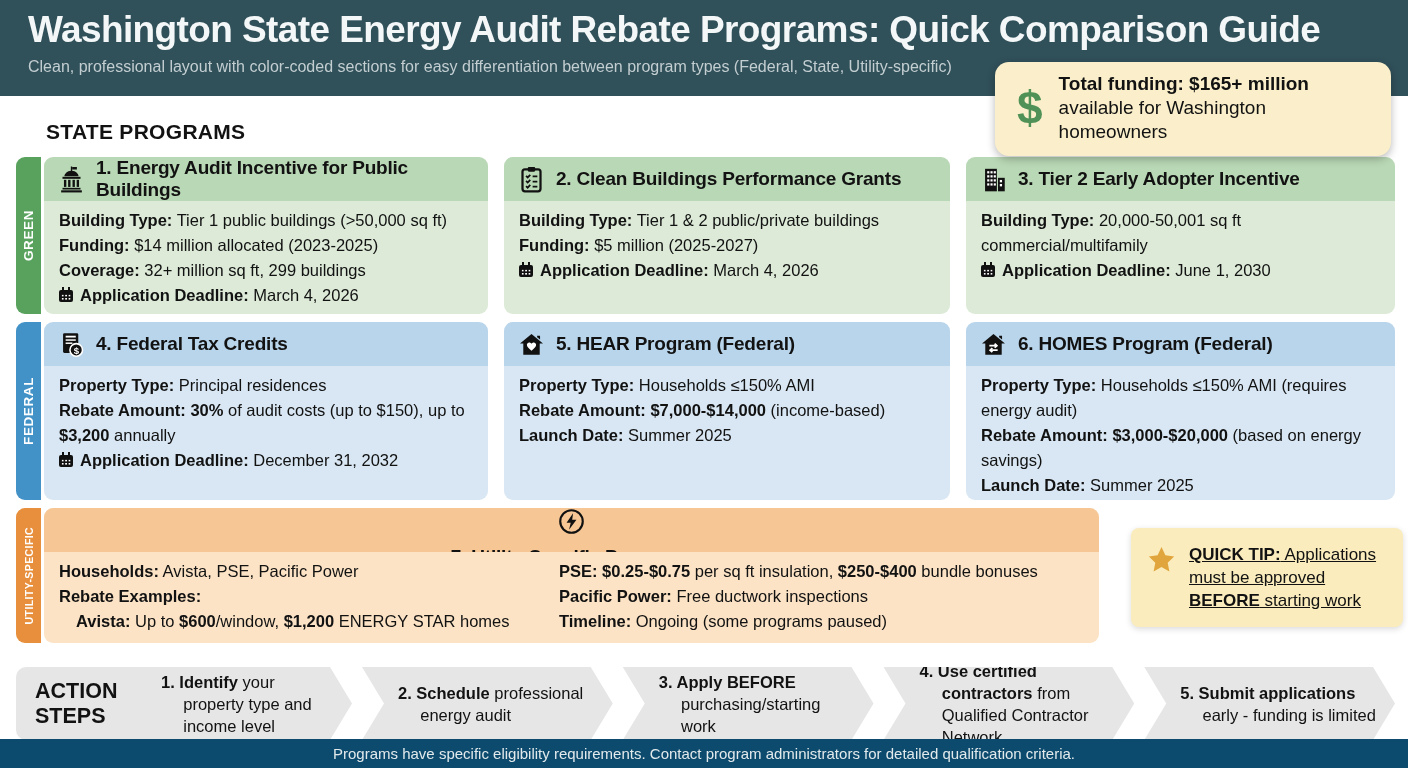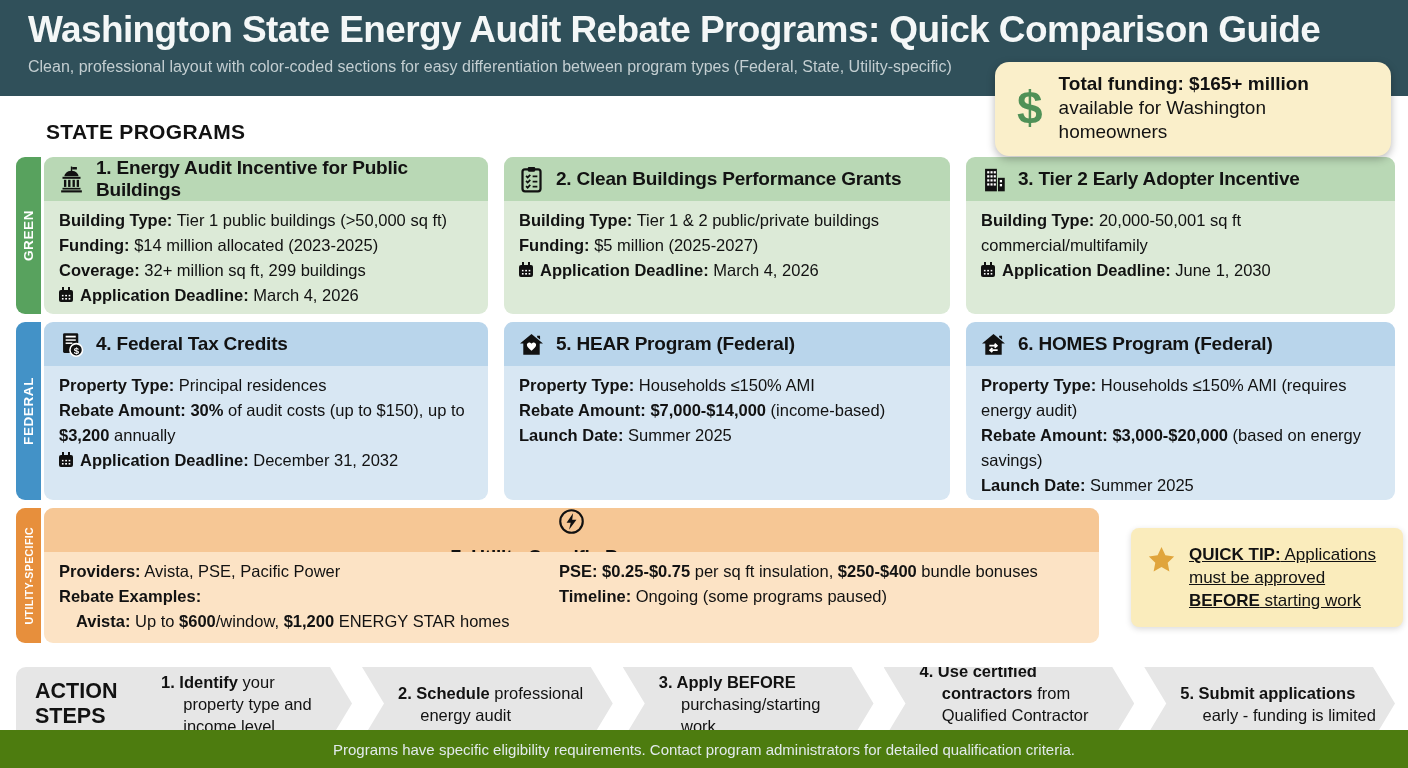--- a/index.html
+++ b/index.html
@@ -110,21 +110,21 @@
   }
   .seg-next {
     flex:1; margin-left:10px; padding:0 16px 0 36px;
     clip-path:polygon(0 0, calc(100% - 22px) 0, 100% 50%, calc(100% - 22px) 100%, 0 100%, 22px 50%);
   }
   .steps-label { font-size:21.5px; font-weight:bold; line-height:1.15; width:106px; flex:0 0 auto; }
   .step-text { font-size:16.5px; line-height:22px; text-indent:-1.35em; padding-left:1.35em; }
 
   
   .footer {
-    position:absolute; left:0; right:0; bottom:0; height:38px; background:#4d7c0f;
+    position:absolute; left:0; right:0; bottom:0; height:29px; background:#0c4a6e;
     color:#e2eaec; font-size:15px; display:flex; align-items:center; justify-content:center;
   }
 </style>
 </head>
 <body>
 
 <div class="header">
   <div class="title">Washington State Energy Audit Rebate Programs: Quick Comparison Guide</div>
   <div class="subtitle">Clean, professional layout with color-coded sections for easy differentiation between program types (Federal, State, Utility-specific)</div>
 </div>
@@ -294,26 +294,27 @@
       <div class="card util-card">
         <div class="prog-card-head">
           <svg class="head-icon" viewBox="0 0 24 24">
             <circle cx="12" cy="12" r="10" fill="none" stroke="#111" stroke-width="1.9"></circle>
             <path d="M13.4 4.6L7.6 13h3.7l-1.5 6.4 6.6-9h-3.8z" fill="#111"></path>
           </svg>
           <span>7. Utility-Specific Programs</span>
         </div>
         <div class="prog-card-body util-body">
           <div class="util-col-left">
-              <div class="line"><span><b>Providers:</b> Avista, PSE, Pacific Power</span></div>
+              <div class="line"><span><b>Households:</b> Avista, PSE, Pacific Power</span></div>
               <div class="line"><span><b>Rebate Examples:</b></span></div>
               <div class="line indent"><span><b>Avista:</b> Up to <b>$600</b>/window, <b>$1,200</b> ENERGY STAR homes</span></div>
             </div>
           <div class="util-col-right">
               <div class="line"><span><b>PSE: $0.25-$0.75</b> per sq ft insulation, <b>$250-$400</b> bundle bonuses</span></div>
+              <div class="line"><span><b>Pacific Power:</b> Free ductwork inspections</span></div>
               <div class="line"><span><b>Timeline:</b> Ongoing (some programs paused)</span></div>
             </div>
         </div>
       </div>
 
       <div class="tip-box">
         <svg class="star-glyph" viewBox="0 0 24 24">
           <path d="M12 1.6l3 6.4 6.8.9-5 4.8 1.3 6.8L12 17l-6.1 3.5 1.3-6.8-5-4.8 6.8-.9z" fill="#e0a53c"></path>
         </svg>
         <div class="tip-text"><b>QUICK TIP:</b> Applications must be approved <b>BEFORE</b> starting work</div>

